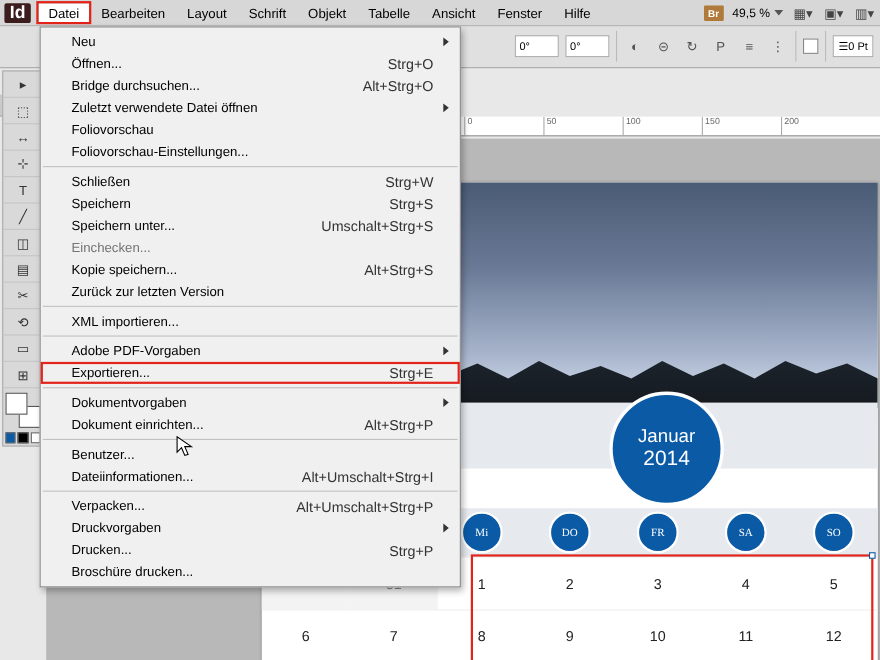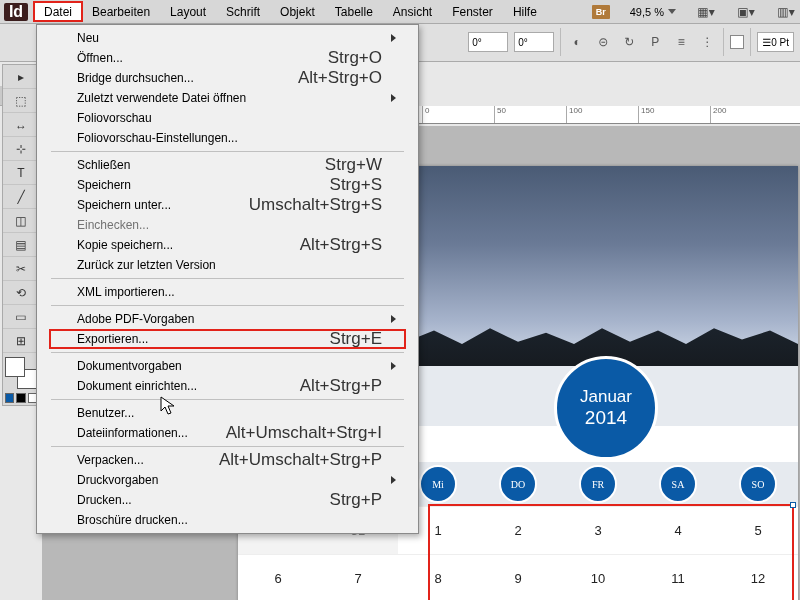--- a/index.html
+++ b/index.html
@@ -3,43 +3,43 @@
 <meta charset="utf-8">
 <style>
   * { box-sizing: border-box; margin: 0; padding: 0; font-family: "Segoe UI", Tahoma, sans-serif; }
   body { width: 800px; height: 600px; background: #e8e8e8; overflow: hidden; position: relative; font-size: 12px; }
 
   
   .menubar { display: flex; align-items: center; height: 24px; background: #d7d7d7; border-bottom: 1px solid #aaa; padding: 0 4px; }
   .app-icon { width: 24px; height: 18px; background: #3b1d1d; color: #fff; font-weight: bold; font-size: 16px; display: flex; align-items: center; justify-content: center; border-radius: 2px; margin-right: 6px; }
   .menu-item { padding: 3px 10px; cursor: default; }
   .menu-item.active { background: #fff; border: 1px solid #8a8a8a; border-bottom: none; padding: 2px 9px; }
-  .menubar-right { margin-left: auto; display: flex; align-items: center; gap: 20px; }
+  .menubar-right { margin-left: auto; display: flex; align-items: center; gap: 8px; }
   .br-badge { width: 18px; height: 14px; background: #b07a3a; color: #fff; font-size: 9px; font-weight: bold; display: flex; align-items: center; justify-content: center; border-radius: 1px; }
   .zoom-box { font-size: 11px; display: flex; align-items: center; gap: 4px; justify-content: space-between; }
   .chevron { width: 0; height: 0; border-left: 4px solid transparent; border-right: 4px solid transparent; border-top: 5px solid #555; display: inline-block; }
   .menubar-icon { width: 20px; height: 16px; display: flex; align-items: center; justify-content: center; color: #444; }
 
   
   .control-toolbar { height: 38px; background: #e0e0e0; border-bottom: 1px solid #aaa; position: relative; }
   .control-right { position: absolute; right: 6px; top: 4px; display: flex; align-items: center; gap: 6px; }
   .ctrl-input { width: 40px; height: 20px; border: 1px solid #aaa; background: #fff; font-size: 10px; padding: 0 3px; }
   .ctrl-sep { width: 1px; height: 28px; background: #bbb; }
   .ctrl-icon { width: 20px; height: 20px; display: flex; align-items: center; justify-content: center; color: #555; }
   .swatch-sm { width: 14px; height: 14px; border: 1px solid #888; background: #fff; }
   .pt-box { height: 20px; border: 1px solid #aaa; background: #fff; font-size: 10px; padding: 0 4px; display: flex; align-items: center; }
 
   
-  .dropdown { position: absolute; top: 24px; left: 36px; width: 383px; background: #f0f0f0; border: 1px solid #8a8a8a; box-shadow: 2px 3px 6px rgba(0,0,0,0.3); z-index: 100; padding: 3px 12px; }
+  .dropdown { position: absolute; top: 24px; left: 36px; width: 383px; background: #f0f0f0; border: 1px solid #8a8a8a; box-shadow: 2px 3px 6px rgba(0,0,0,0.3); z-index: 100; padding: 3px 0; }
   .dd-item { display: flex; align-items: center; justify-content: space-between; padding: 3px 24px 3px 28px; font-size: 12px; position: relative; height: 20px; }
   .dd-item.disabled { color: #737373; }
   .dd-item.highlight { outline: 2px solid #e2231a; outline-offset: -2px; }
   .dd-sub::after { content: ""; position: absolute; right: 10px; top: 50%; transform: translateY(-50%); width: 0; height: 0; border-top: 4px solid transparent; border-bottom: 4px solid transparent; border-left: 5px solid #333; }
   .dd-sep { height: 1px; background: #c0c0c0; margin: 3px 2px; }
-  .dd-shortcut { font-size: 17px; color: #333; }
+  .dd-shortcut { font-size: 13px; color: #333; }
   .cursor-img { position: absolute; left: 160px; top: 396px; z-index: 200; pointer-events: none; }
 
   
   .doc-area { position: absolute; top: 62px; left: 0; right: 0; bottom: 0; }
   .tab-strip { position: absolute; left: 0; top: 24px; height: 20px; width: 42px; background: #c9c9c9; border-bottom: 1px solid #aaa; font-size: 10px; padding: 3px 4px; }
   .ruler-h { position: absolute; top: 44px; left: 42px; right: 0; height: 18px; background: #fff; border-bottom: 1px solid #888; font-size: 8px; color: #666; display: flex; overflow: hidden; }
   .ruler-h span { flex: none; width: 72px; border-left: 1px solid #aaa; padding-left: 2px; }
 
   
   .tool-palette { position: absolute; top: 64px; left: 2px; width: 36px; background: #d9d9d9; border: 1px solid #aaa; z-index: 1; }

